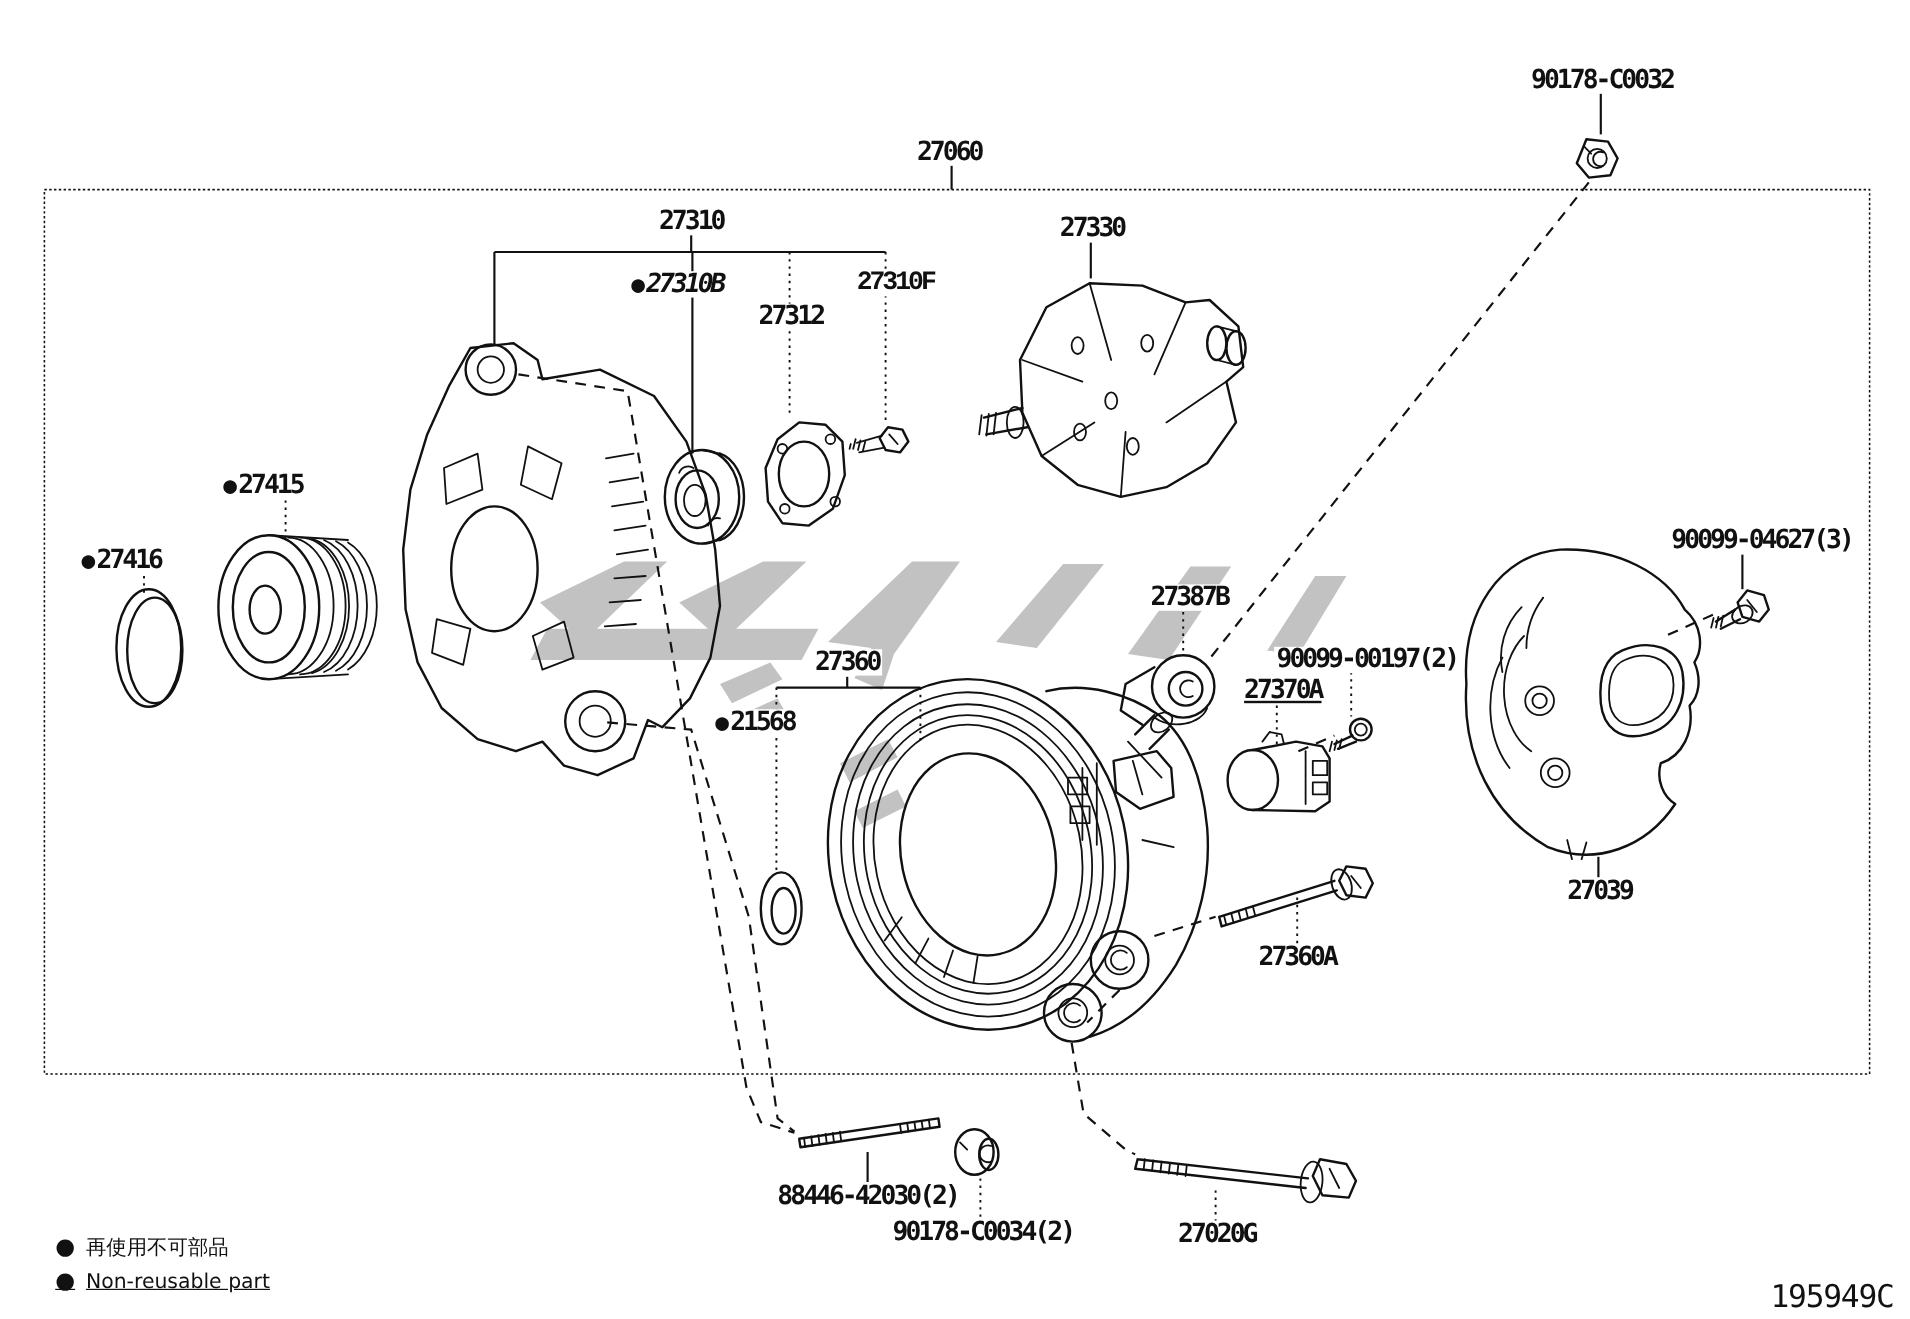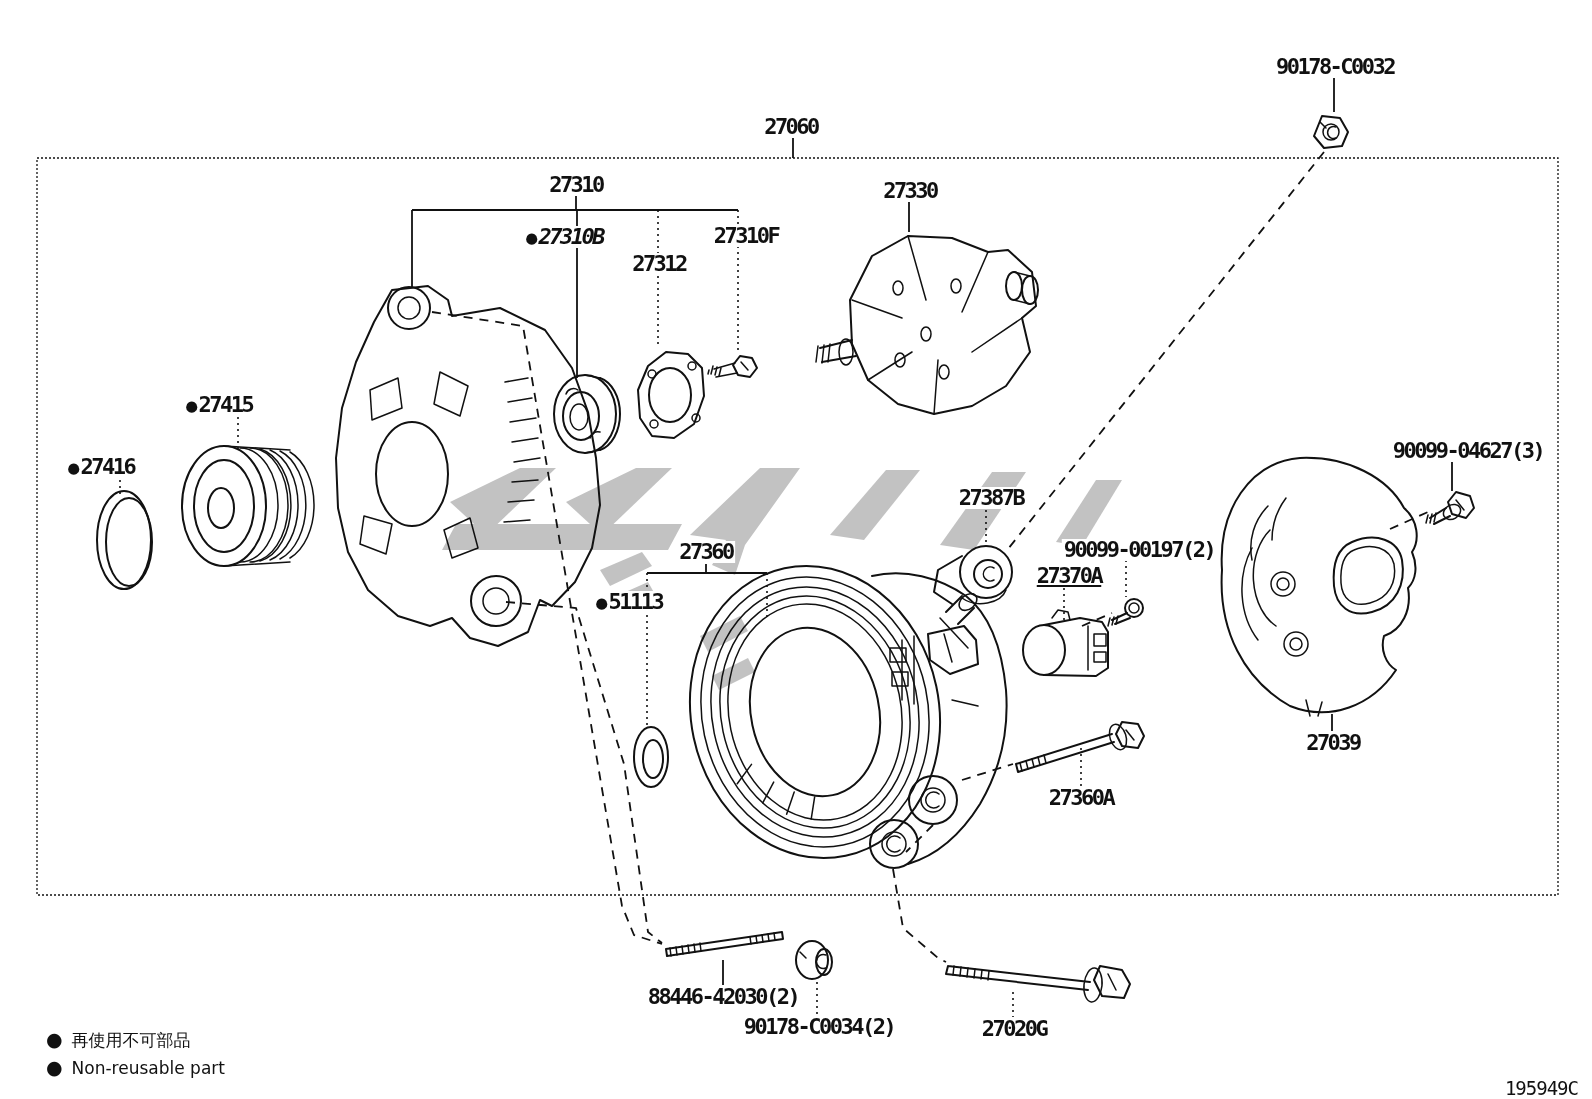--- a/index.html
+++ b/index.html
@@ -28,22 +28,22 @@
   .ctr{transform:translateX(-50%);}
   .lbl .blt{font-size:19px;letter-spacing:0;margin-right:1px;}
   .legend-line{
     position:absolute;z-index:2;color:var(--c-line);
     font-family:"DejaVu Sans","Liberation Sans",sans-serif;
     font-size:17px;line-height:1.2;white-space:nowrap;
   }
   .legend-line .blt{font-size:19px;margin-right:9px;}
   #drawing-code{
     position:absolute;z-index:2;color:var(--c-line);
-    font-size:19px;letter-spacing:-1px;font-weight:normal;
-    transform:translateX(-100%);white-space:nowrap;margin-top:11px;
+    font-size:26px;letter-spacing:-1px;font-weight:normal;
+    transform:translateX(-100%);white-space:nowrap;
   }
 </style>
 </head>
 <body>
 
 <div id="stage">
 
   <svg id="art" width="1592" height="1099" viewBox="0 0 1592 1099">
 
     <g>
@@ -283,34 +283,34 @@
       <path class="st" d="M 1122,722 L 1138,724 L 1144,736 L 1138,748 L 1122,746 L 1116,734 Z"></path>
       <path class="st15" d="M 1126,730 L 1134,740"></path>
     </g>
   </svg>
 
   <div class="lbl ctr" style="left:791px;top:116px;">27060</div>
   <div class="lbl ctr" style="left:1335px;top:56px;">90178-C0032</div>
   <div class="lbl ctr" style="left:576px;top:174px;">27310</div>
   <div class="lbl" style="left:524px;top:226px;font-style:italic;"><span class="blt">●</span><span>27310B</span></div>
   <div class="lbl ctr" style="left:659px;top:253px;">27312</div>
-  <div class="lbl ctr" style="left:746px;top:225px;">27310F</div>
+  <div class="lbl ctr" style="left:746px;top:225px;font-family:Liberation Mono, monospace;">27310F</div>
   <div class="lbl ctr" style="left:910px;top:180px;">27330</div>
   <div class="lbl" style="left:184px;top:394px;"><span class="blt">●</span><span>27415</span></div>
   <div class="lbl" style="left:66px;top:440px;margin-top:16px;"><span class="blt">●</span><span>27416</span></div>
   <div class="lbl ctr" style="left:991px;top:487px;">27387B</div>
   <div class="lbl ctr" style="left:1139px;top:539px;">90099-00197(2)</div>
   <div class="lbl ctr" style="left:1069px;top:565px;text-decoration:underline;">27370A</div>
   <div class="lbl ctr" style="left:1468px;top:440px;">90099-04627(3)</div>
   <div class="lbl ctr" style="left:706px;top:541px;">27360</div>
-  <div class="lbl" style="left:594px;top:591px;"><span class="blt">●</span><span>51113</span></div>
+  <div class="lbl" style="left:594px;top:591px;"><span class="blt">●</span><span>21568</span></div>
   <div class="lbl ctr" style="left:1333px;top:732px;">27039</div>
   <div class="lbl ctr" style="left:1081px;top:787px;">27360A</div>
   <div class="lbl ctr" style="left:723px;top:986px;">88446-42030(2)</div>
   <div class="lbl ctr" style="left:819px;top:1016px;">90178-C0034(2)</div>
   <div class="lbl ctr" style="left:1014px;top:1018px;">27020G</div>
 
   <div class="legend-line" style="left:46px;top:1028px;"><span class="blt">●</span><span>再使用不可部品</span></div>
-  <div class="legend-line" style="left:46px;top:1056px;"><span class="blt">●</span><span>Non-reusable part</span></div>
+  <div class="legend-line" style="left:46px;top:1056px;text-decoration:underline;"><span class="blt">●</span><span>Non-reusable part</span></div>
 
   <div id="drawing-code" style="left:1578px;top:1066px;">195949C</div>
 
 </div>
 
 </body></html>

